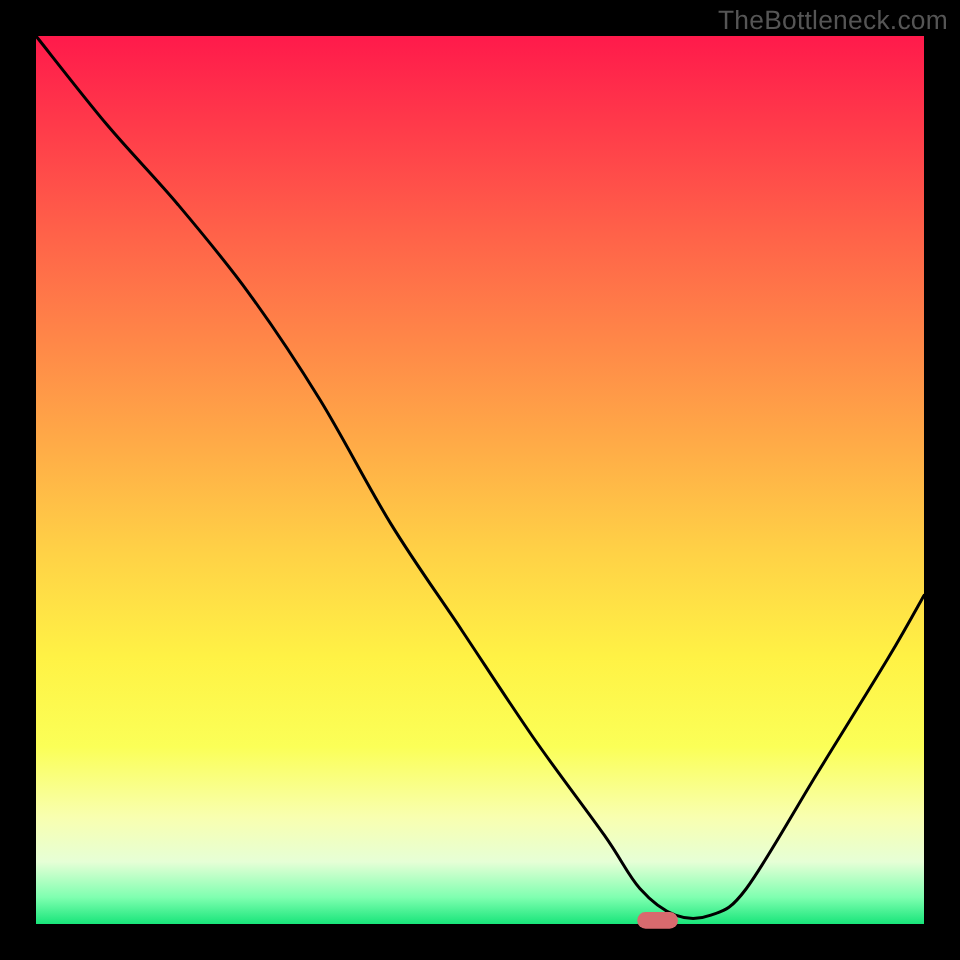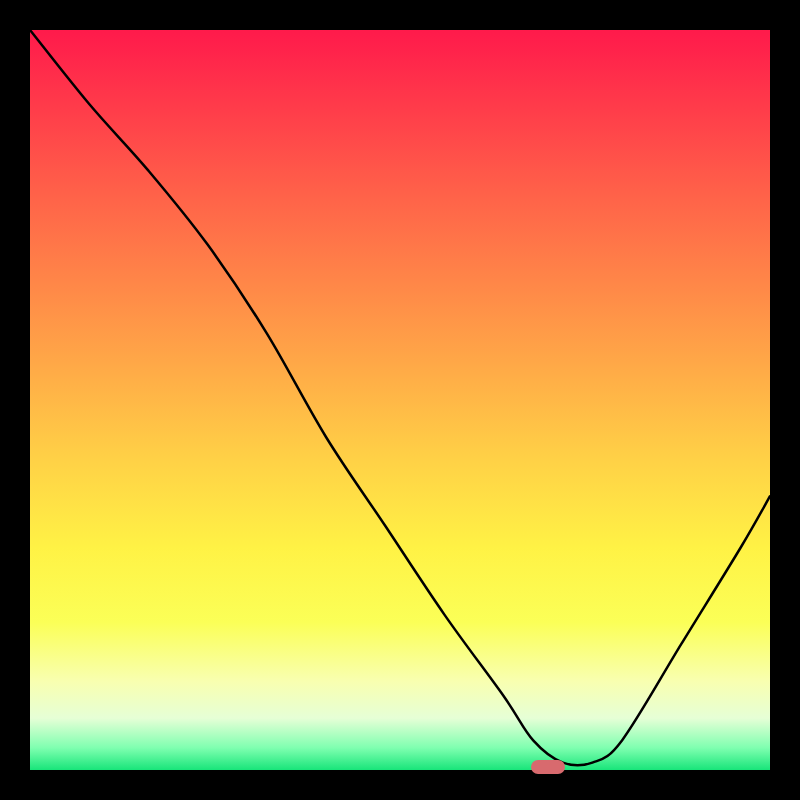--- a/index.html
+++ b/index.html
@@ -62,20 +62,21 @@
     height: 14px;
     background: #d86a6e;
     border-radius: 7px;
   }
 </style>
 </head>
 <body>
 
 <div class="frame">
 
+  <div class="watermark">TheBottleneck.com</div>
 
   <div class="plot-area">
 
     <svg class="curve" viewBox="0 0 740 740" preserveAspectRatio="none">
       <path id="curve-path" fill="none" stroke="#000" stroke-width="2.5" stroke-linecap="round" stroke-linejoin="round" d="M 0 0 C 9.9 12.3, 39.5 50.6, 59.2 74.0 C 78.9 97.4, 98.7 117.2, 118.4 140.6 C 138.1 164.0, 157.9 187.5, 177.6 214.6 C 197.3 241.7, 217.1 271.3, 236.8 303.4 C 256.5 335.5, 276.3 374.9, 296.0 407.0 C 315.7 439.1, 335.5 466.2, 355.2 495.8 C 374.9 525.4, 394.7 556.2, 414.4 584.6 C 434.1 613.0, 458.8 645.0, 473.6 666.0 C 488.4 687.0, 493.3 699.3, 503.2 710.4 C 513.1 721.5, 522.9 728.9, 532.8 732.6 C 542.7 736.3, 552.5 736.3, 562.4 732.6 C 572.3 728.9, 577.2 730.1, 592.0 710.4 C 606.8 690.7, 631.5 646.3, 651.2 614.2 C 670.9 582.1, 695.6 542.7, 710.4 518.0 C 725.2 493.3, 735.1 474.8, 740.0 466.2"></path>
     </svg>
 
     <div id="marker" class="marker" style="left: 501px; top: 730px; background: rgb(216, 106, 110);"></div>
   </div>
 

